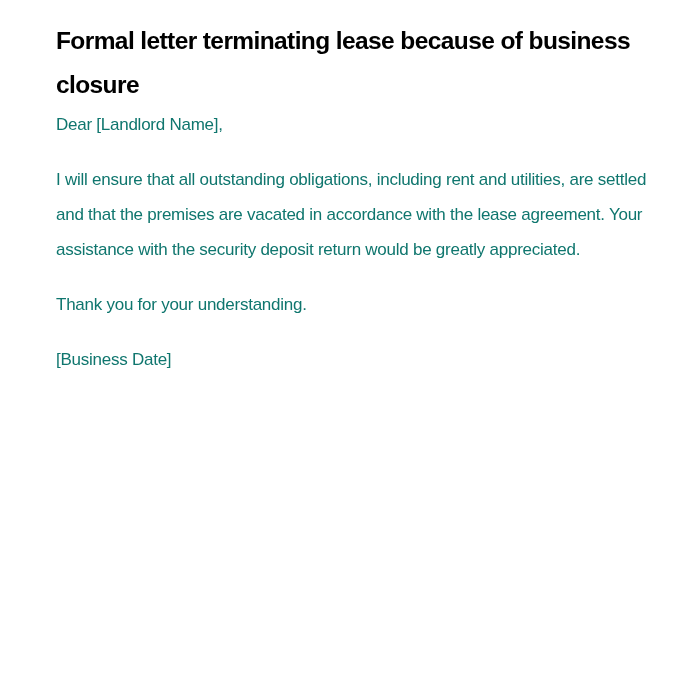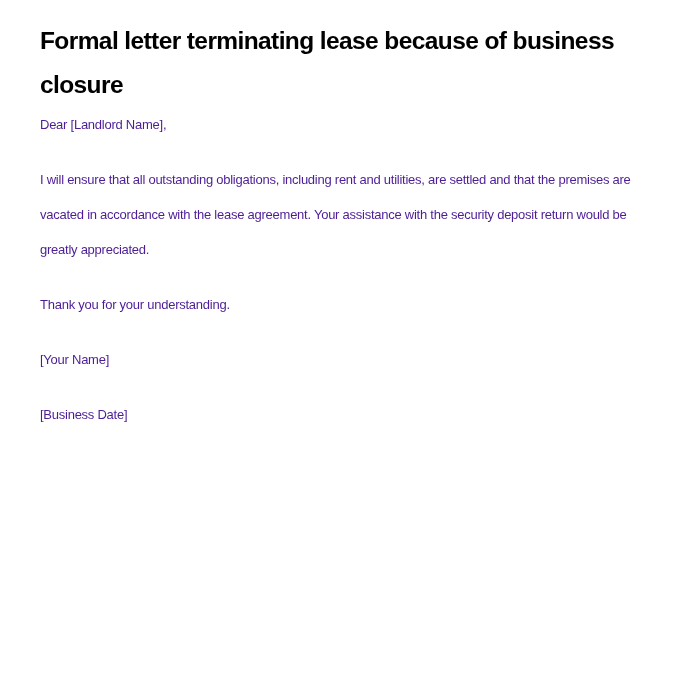--- a/index.html
+++ b/index.html
@@ -10,46 +10,45 @@
     body {
       width: 700px;
       height: 700px;
       overflow: hidden;
       position: relative;
       font-family: "Liberation Sans", sans-serif;
       color: #111111;
     }
     .doc {
       position: absolute;
-      left: 40px;
+      left: 56px;
       top: 19px;
       width: 600px;
     }
     .title {
       margin: 0;
       font-size: 24.5px;
       font-weight: bold;
       line-height: 44px;
       letter-spacing: -0.6px;
       color: #000000;
     }
     .para {
       margin: 0 0 20px 0;
-      font-size: 13px;
+      font-size: 17px;
       line-height: 35px;
       letter-spacing: -0.25px;
-      color: #4c1d95;
+      color: #0f766e;
     }
     .para.greeting {
       margin-top: 0;
     }
   </style>
 </head>
 <body>
 
 <div class="doc">
   <h1 class="title">Formal letter terminating lease because of business closure</h1>
   <p class="para greeting">Dear [Landlord Name],</p>
   <p class="para">I will ensure that all outstanding obligations, including rent and utilities, are settled and that the premises are vacated in accordance with the lease agreement. Your assistance with the security deposit return would be greatly appreciated.</p>
   <p class="para">Thank you for your understanding.</p>
-  <p class="para">[Your Name]</p>
   <p class="para">[Business Date]</p>
 </div>
 
 </body></html>

